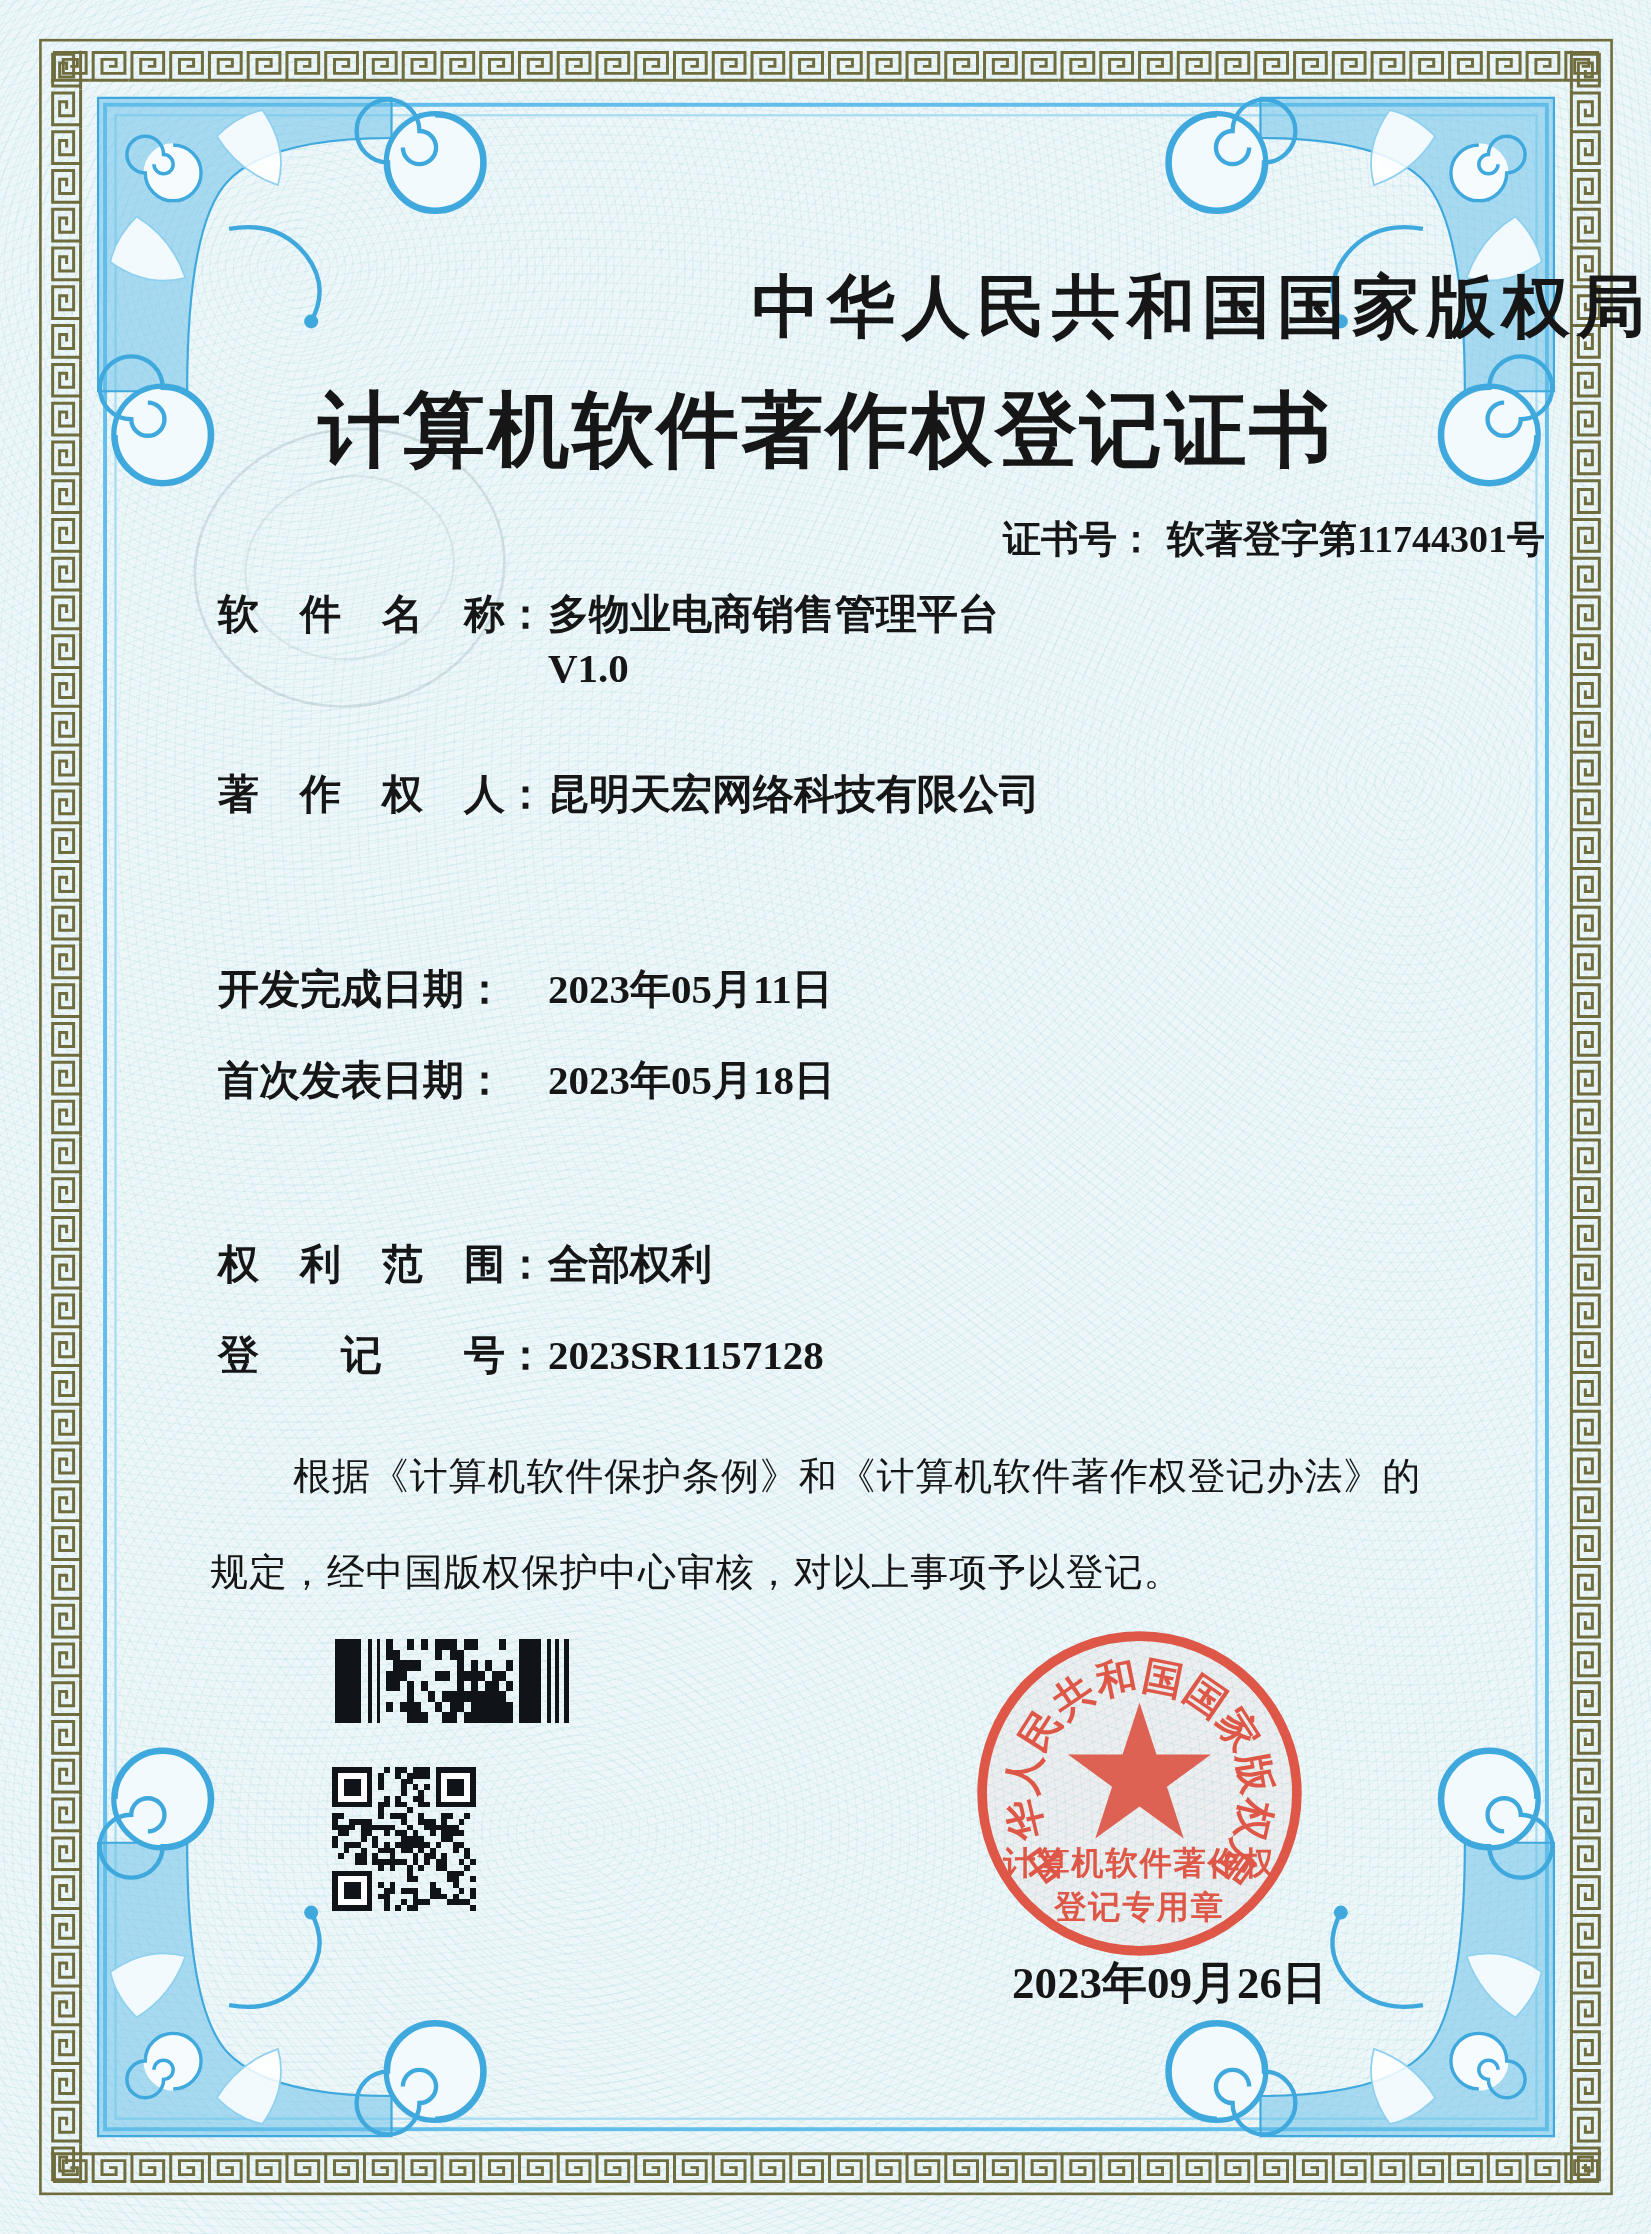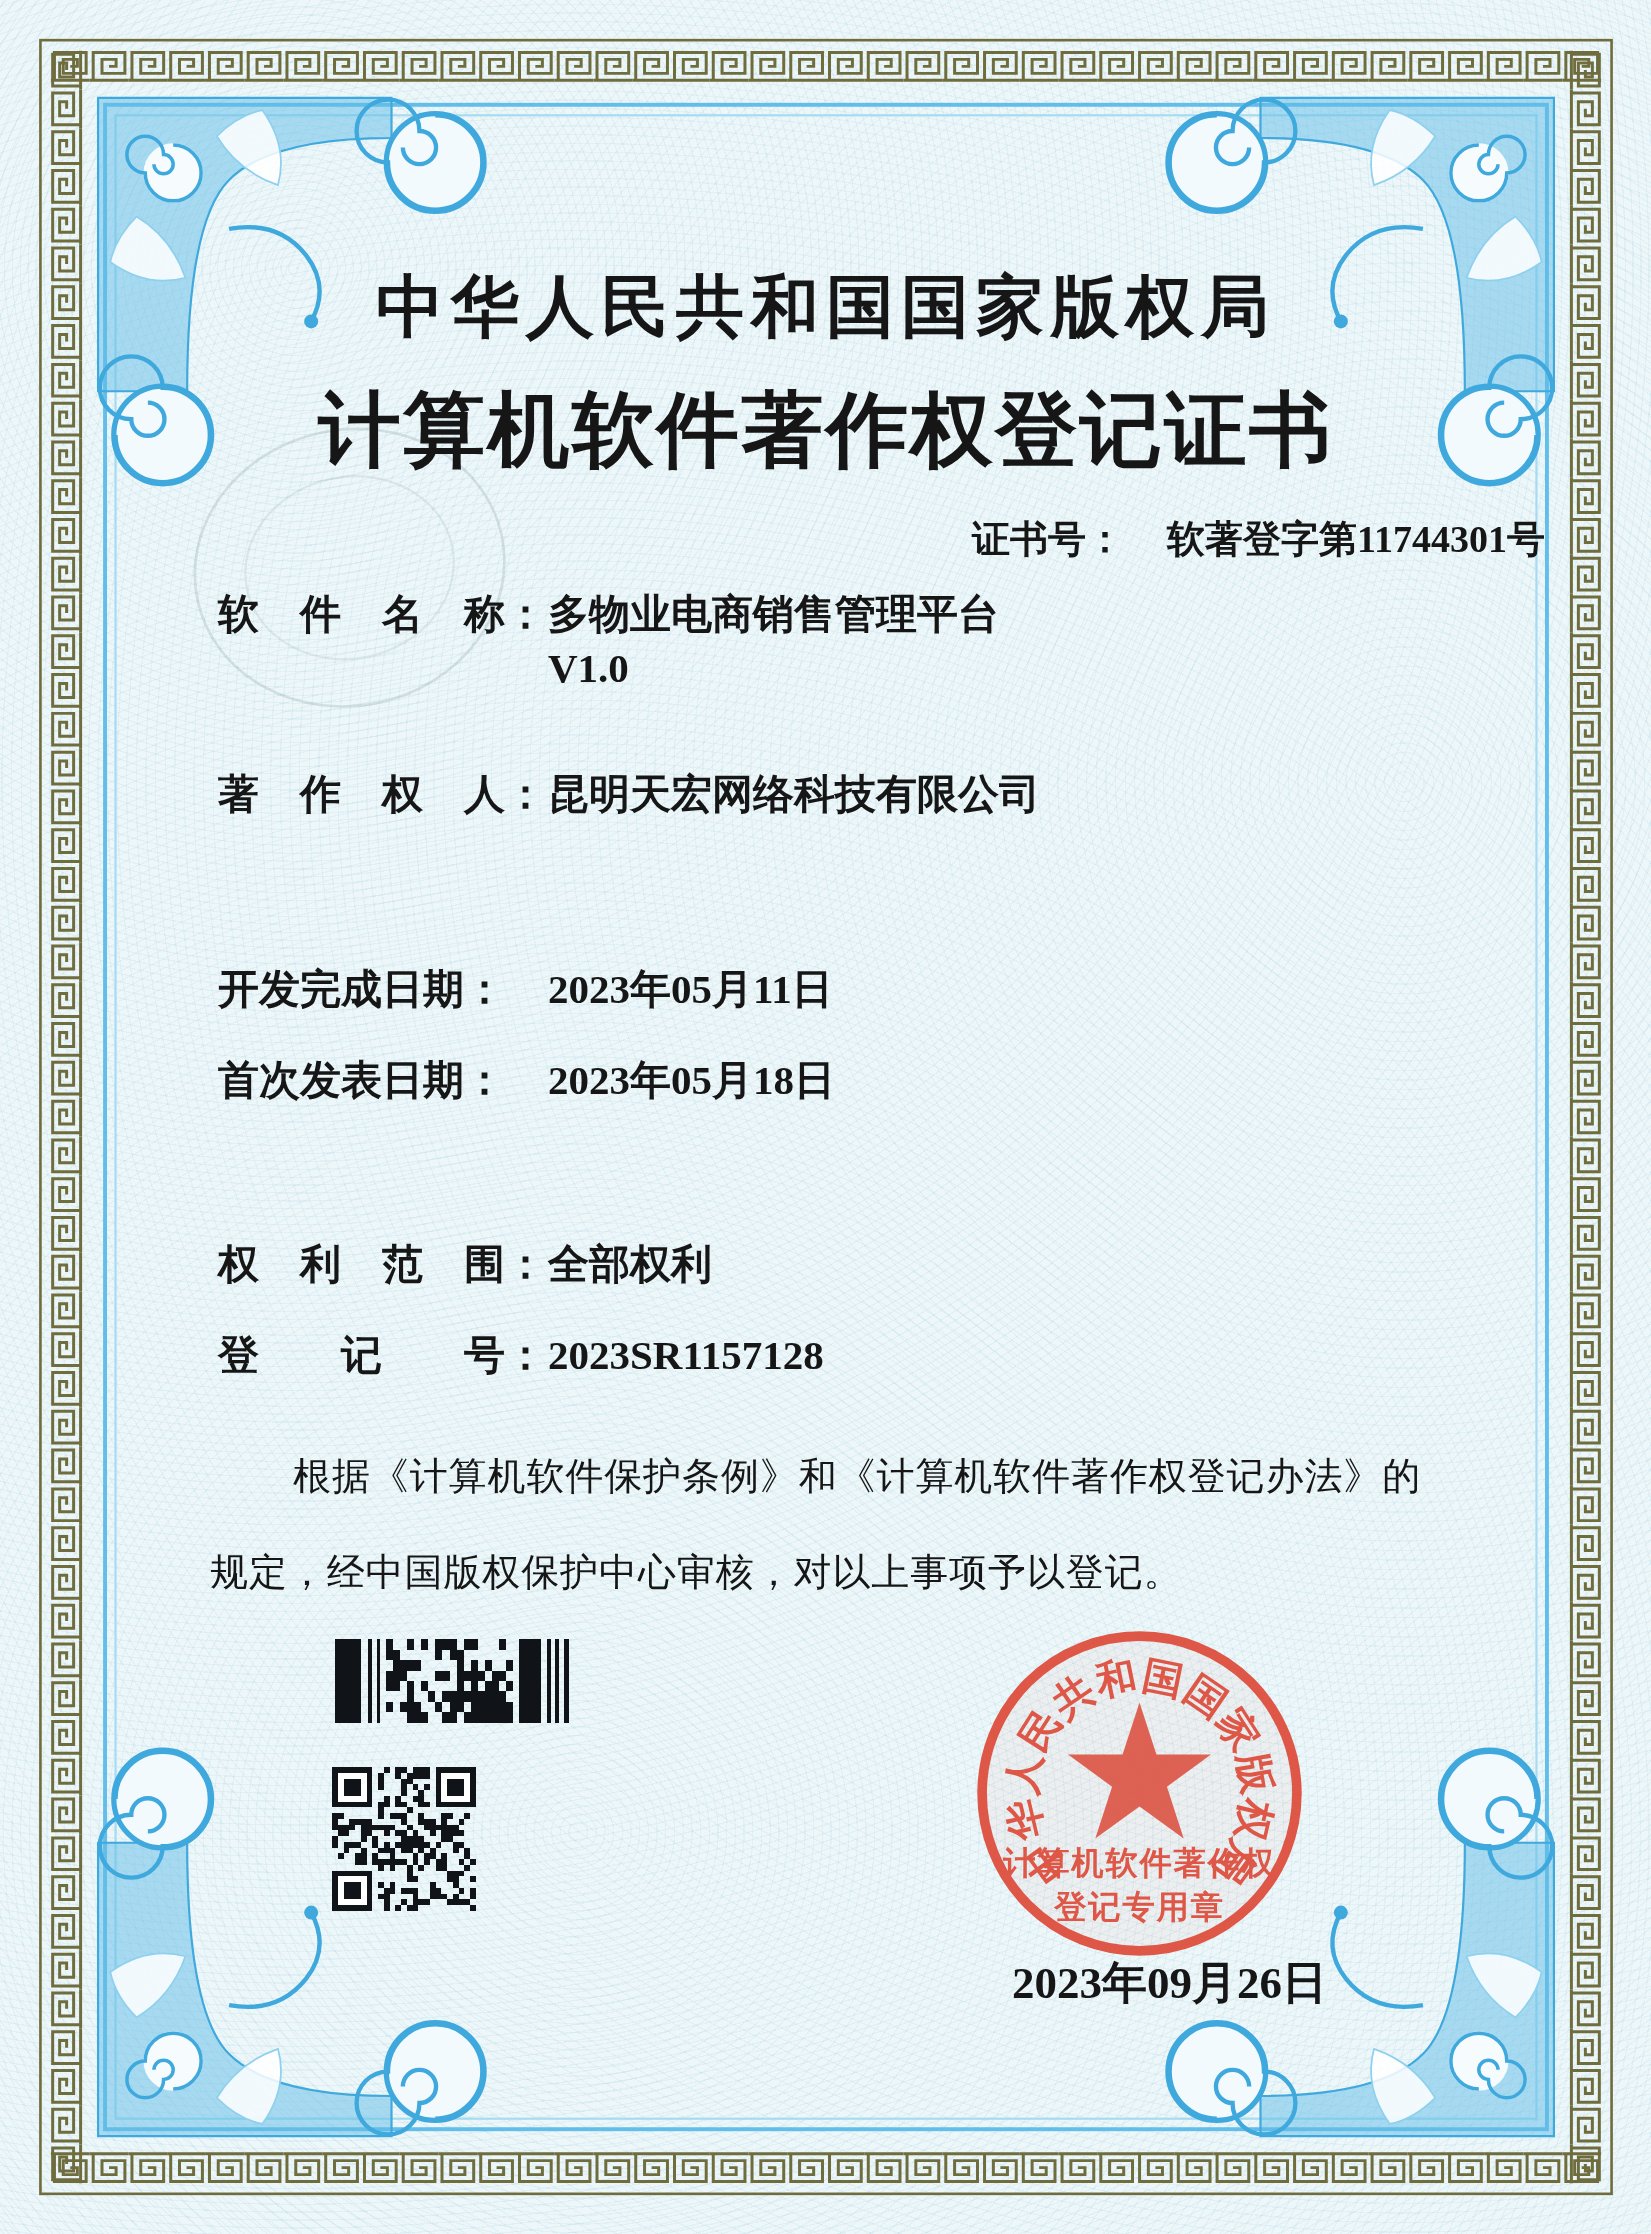--- a/index.html
+++ b/index.html
@@ -19,25 +19,25 @@
     overflow:hidden;
     font-family:"Liberation Serif","DejaVu Serif",serif;
     color:var(--ink);
     background:
       repeating-radial-gradient(circle at 18% 12%, rgba(110,185,205,.10) 0 1.3px, transparent 1.3px 7.9px),
       repeating-radial-gradient(circle at 85% 35%, rgba(110,185,205,.09) 0 1.3px, transparent 1.3px 9.6px),
       repeating-radial-gradient(circle at 35% 82%, rgba(110,185,205,.09) 0 1.3px, transparent 1.3px 8.7px),
       var(--paper);
   }
   .deco{position:absolute;left:0;top:0;width:1652px;height:2234px;}
-  .authority{position:absolute;top:262px;left:0;width:100%;text-align:center;
+  .authority{position:absolute;top:262px;left:0;width:100%;text-align:right;
     font-size:68px;font-weight:bold;letter-spacing:7px;}
   .cert-title{position:absolute;top:376px;left:0;width:100%;text-align:center;
     font-size:82px;font-weight:bold;letter-spacing:2.6px;}
-  .certno{position:absolute;top:514px;right:107px;display:flex;gap:43px;
+  .certno{position:absolute;top:514px;right:107px;display:flex;gap:12px;
     font-size:38px;font-weight:bold;}
   .row{position:absolute;left:218px;display:flex;font-size:41px;font-weight:bold;line-height:54px;}
   .row .lbl{width:330px;flex:none;}
   .stmt{position:absolute;font-size:38px;letter-spacing:0.9px;line-height:1;margin-top:21px;}
   .stmt1{left:293px;top:1436px;}
   .stmt2{left:210px;top:1532px;}
   .issue-date{position:absolute;left:925px;top:1953px;width:489px;text-align:center;
     font-size:45px;font-weight:600;}
   .code{position:absolute;}
   #barcode-svg{left:335px;top:1639px;width:236px;height:84px;}

